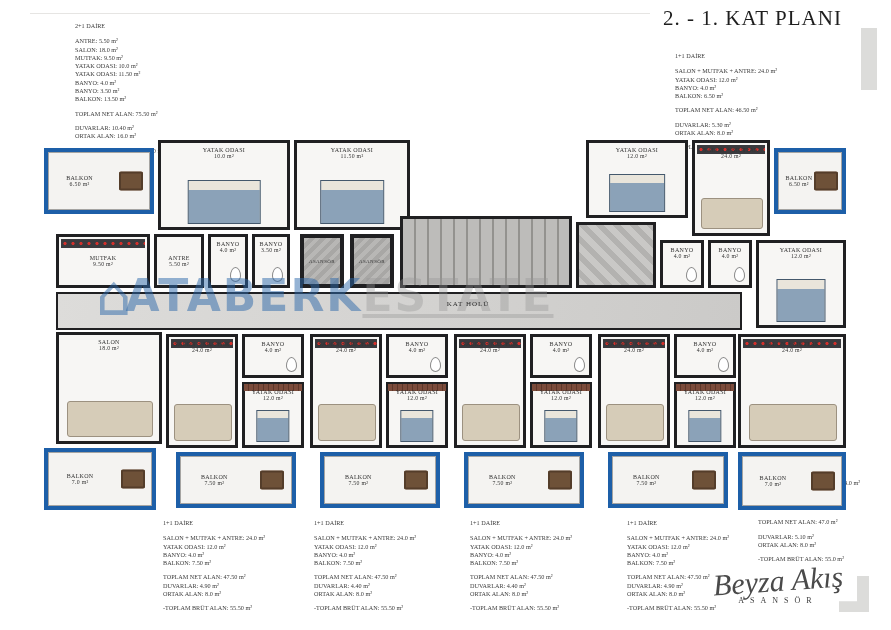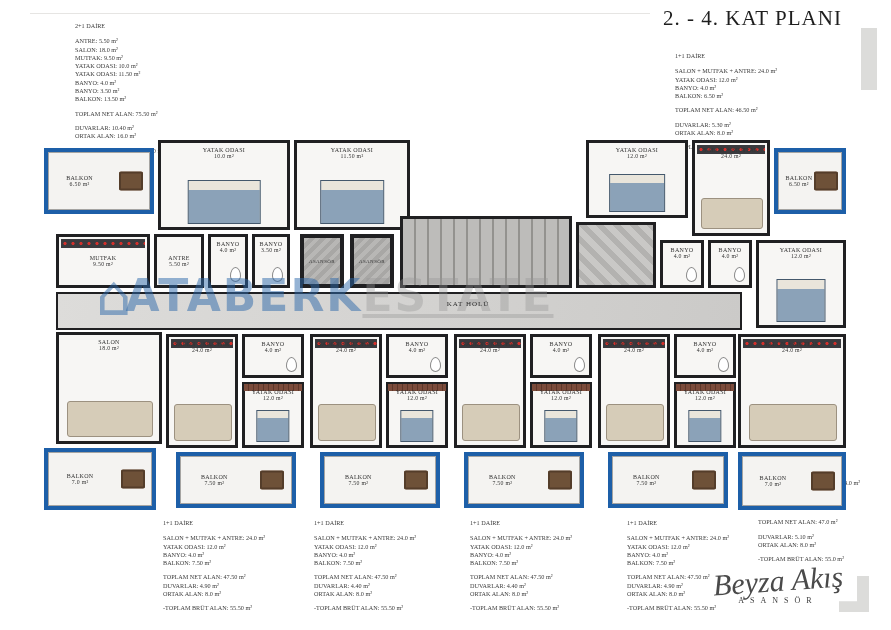--- a/index.html
+++ b/index.html
@@ -56,21 +56,21 @@
   
   .bracket-tr{position:absolute;right:14px;top:28px;width:16px;height:62px;background:#dcdcda;}
   .bracket-br{position:absolute;right:22px;bottom:18px;width:30px;height:36px;background:#dcdcda;
               clip-path:polygon(60% 0,100% 0,100% 100%,0 100%,0 70%,60% 70%);}
 </style>
 </head>
 <body>
 
 <div class="sheet">
   <div class="toprule"></div>
-  <div class="page-title">2. - 4. KAT PLANI</div>
+  <div class="page-title">2. - 1. KAT PLANI</div>
 
   <div class="iblock" style="left: 75px; top: 22px; width: 150px;">
       <div class="ib-title">2+1 DAİRE</div>
       <div>ANTRE: 5.50 m²</div>
       <div>SALON: 18.0 m²</div>
       <div>MUTFAK: 9.50 m²</div>
       <div>YATAK ODASI: 10.0 m²</div>
       <div>YATAK ODASI: 11.50 m²</div>
       <div>BANYO: 4.0 m²</div>
       <div>BANYO: 3.50 m²</div>

